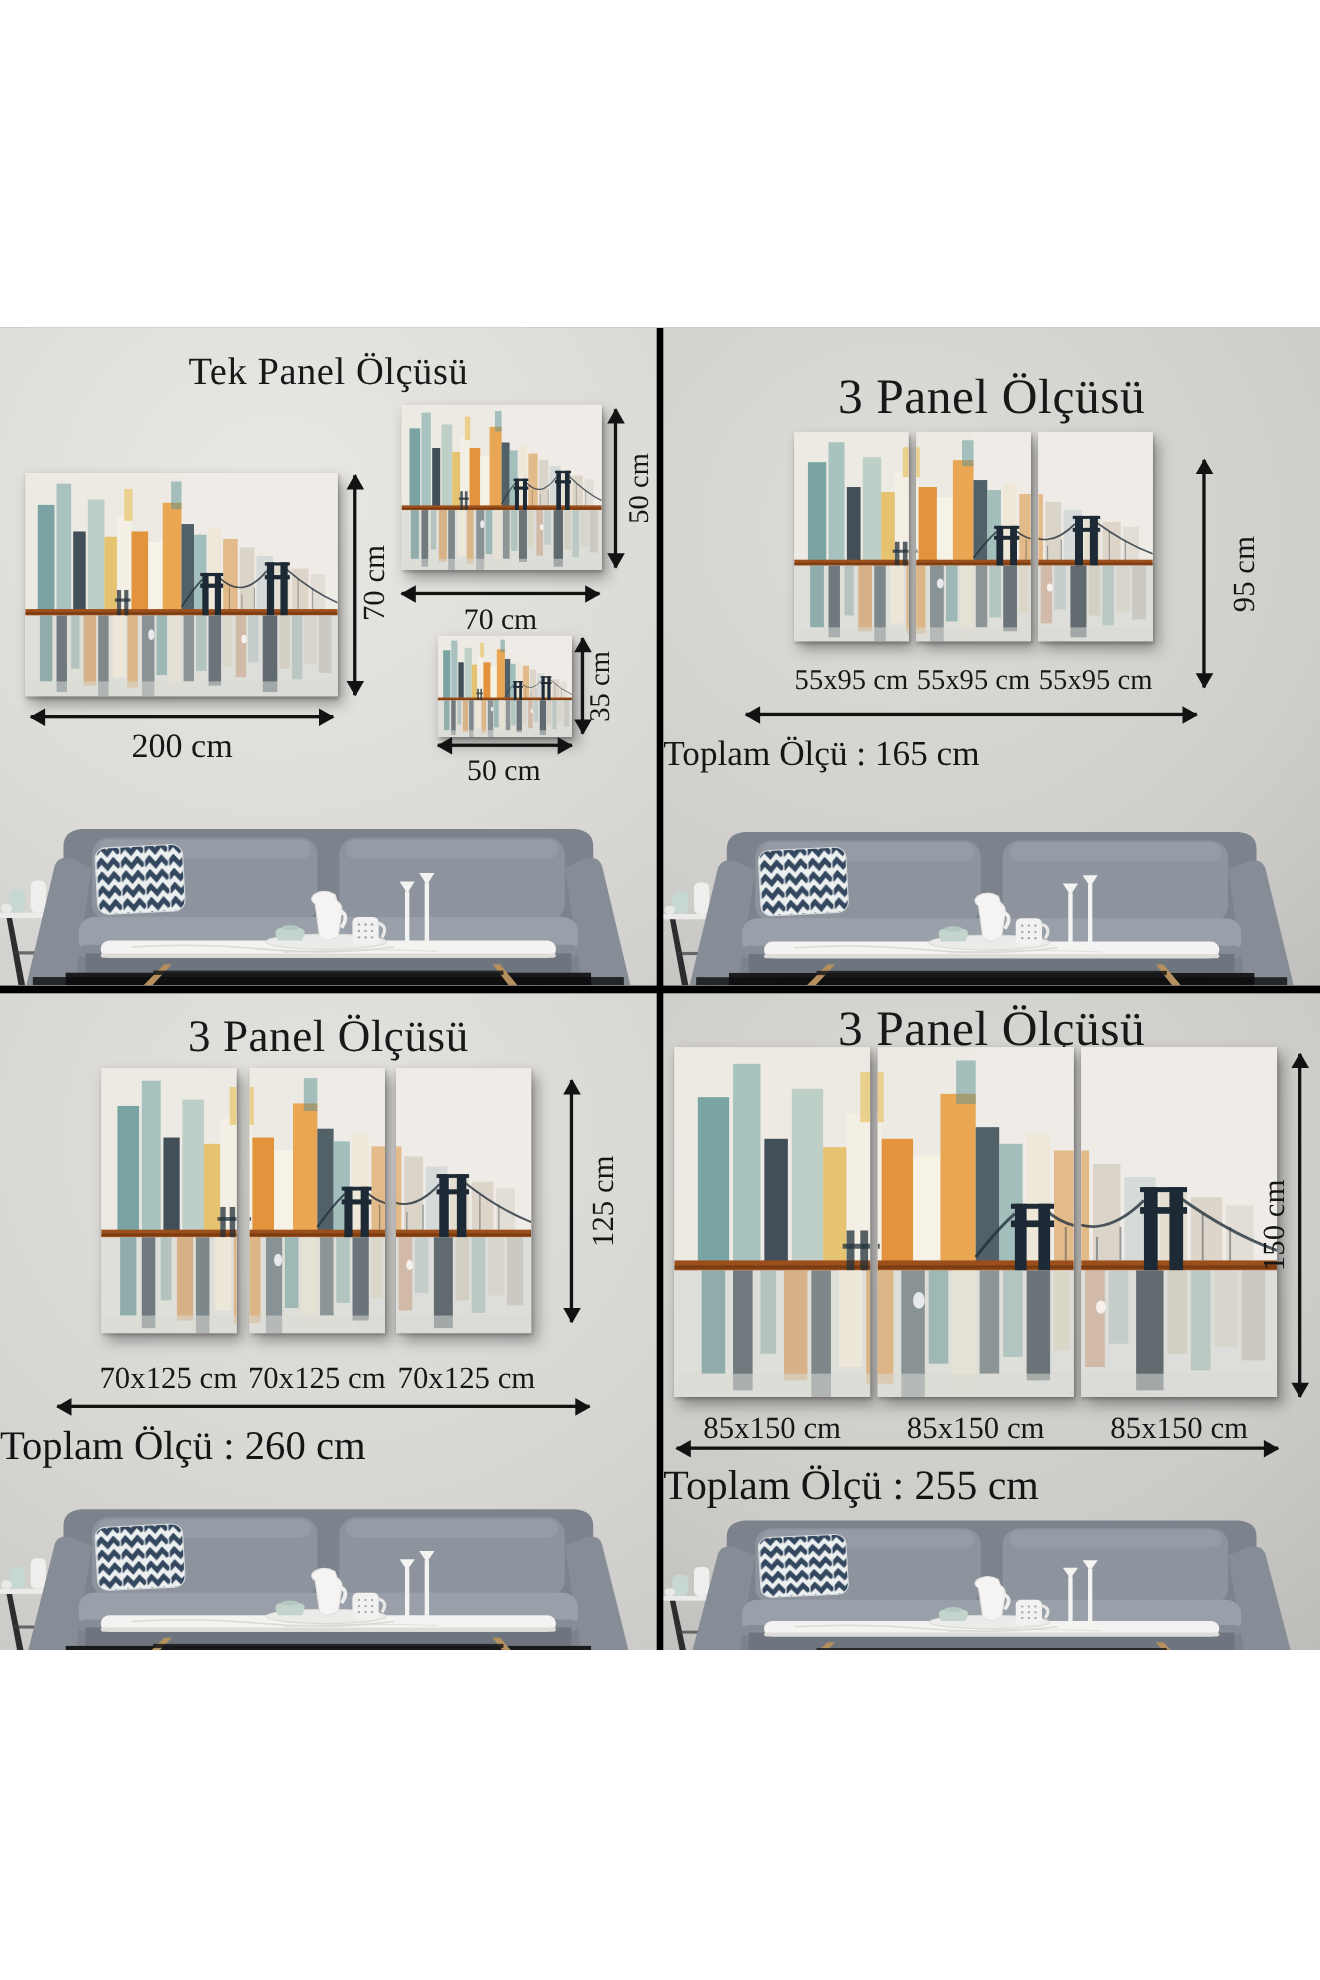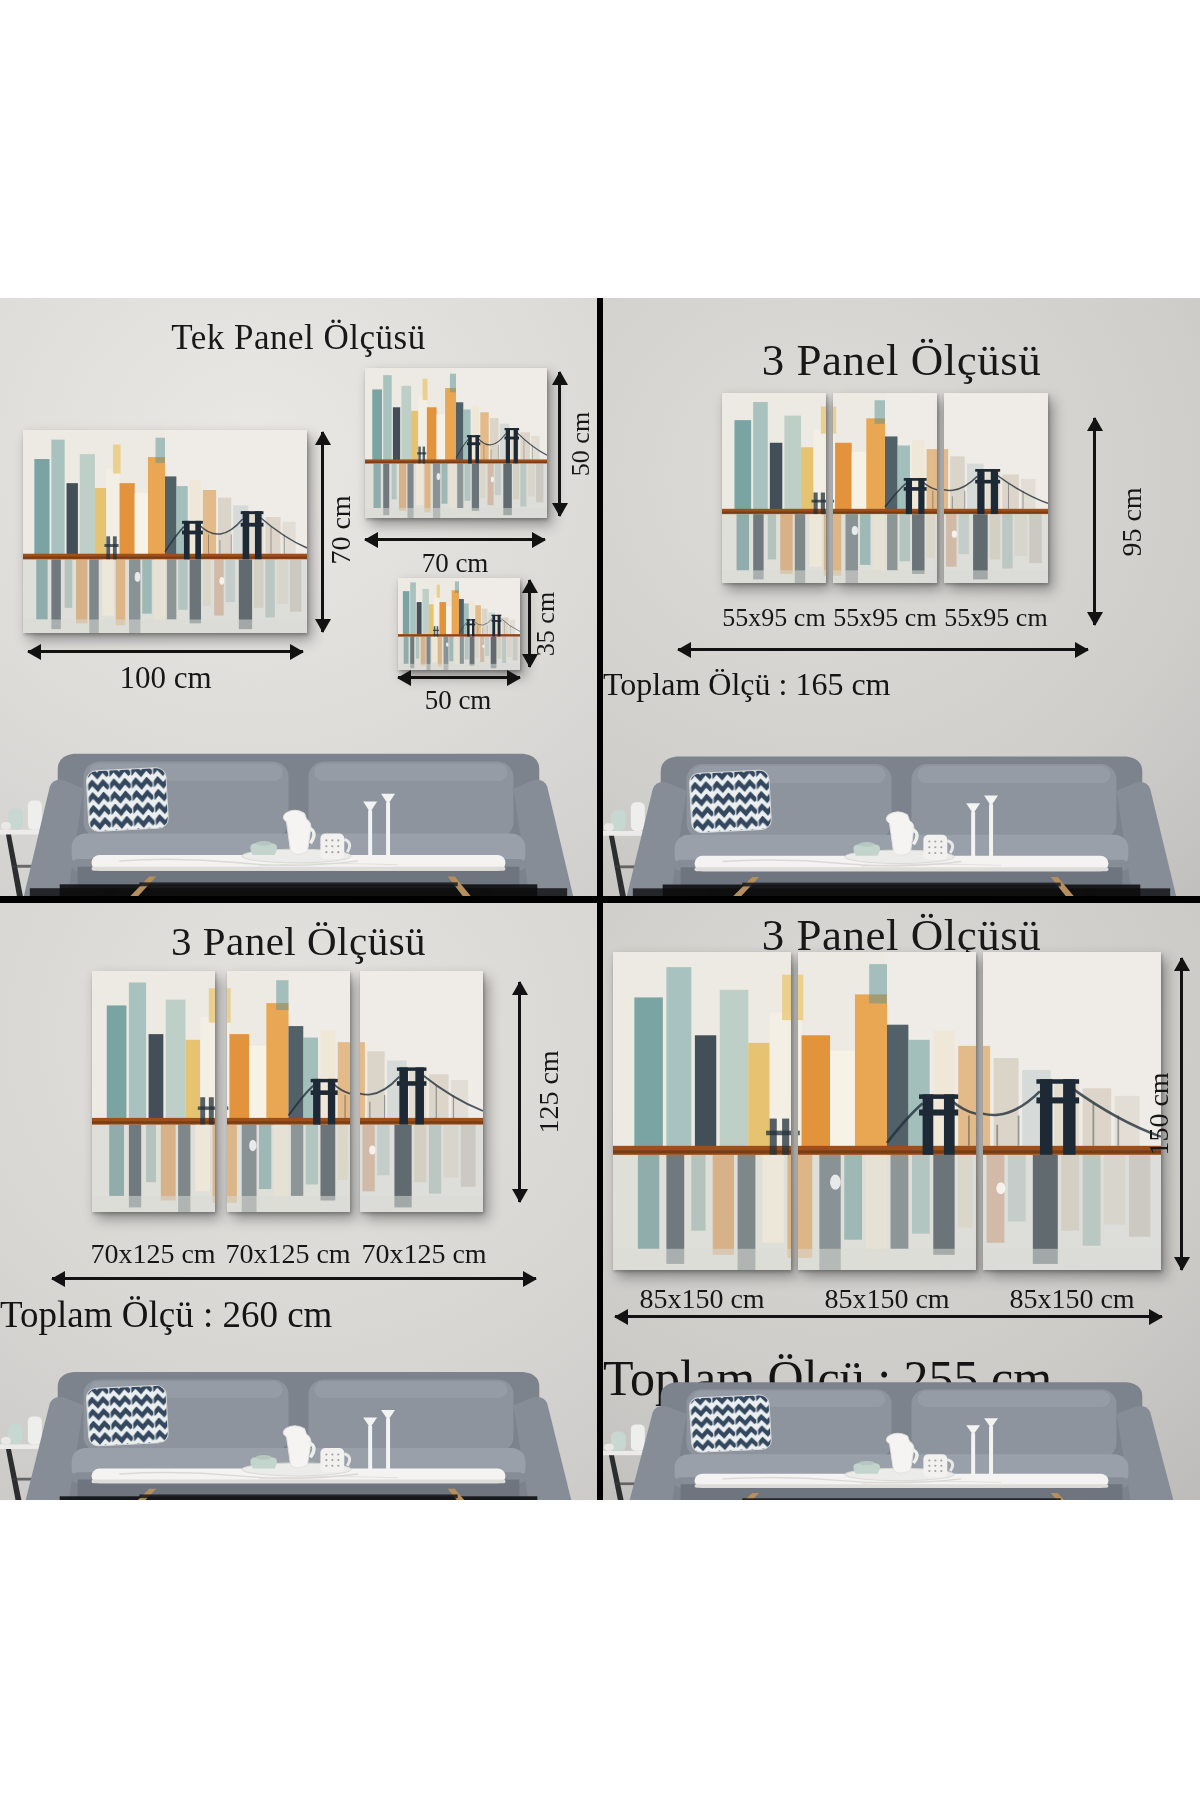--- a/index.html
+++ b/index.html
@@ -189,21 +189,21 @@
       <div class="qtitle">Tek Panel Ölçüsü</div>
 
       <div class="canvas" style="left:23px;top:132px;width:284px;height:203px;">
         <svg viewBox="0 0 300 210" preserveAspectRatio="none">
             <use href="#cityscape"></use>
           </svg>
       </div>
       <div class="varrow" style="left:321px;top:134px;height:200px;"></div>
       <div class="vlabel" style="left:241px;top:216px;">70 cm</div>
       <div class="harrow" style="left:28px;top:352px;width:275px;"></div>
-      <div class="hlabel" style="left:28px;top:362px;width:275px;font-size:31px;">100 cm</div>
+      <div class="hlabel" style="left:28px;top:362px;width:275px;font-size:31px;">200 cm</div>
 
       <div class="canvas" style="left:365px;top:70px;width:182px;height:150px;">
         <svg viewBox="0 0 300 210" preserveAspectRatio="none">
             <use href="#cityscape"></use>
           </svg>
       </div>
       <div class="varrow" style="left:558px;top:74px;height:144px;"></div>
       <div class="vlabel" style="left:481px;top:130px;font-size:26px;">50 cm</div>
       <div class="harrow" style="left:365px;top:240px;width:180px;"></div>
       <div class="hlabel" style="left:365px;top:250px;width:180px;font-size:27px;">70 cm</div>
@@ -317,21 +317,21 @@
       </div>
 
       <div class="varrow" style="left:577px;top:55px;height:312px;"></div>
       <div class="vlabel" style="left:456px;top:195px;">150 cm</div>
 
       <div class="hlabel" style="left:24px;top:380px;width:150px;font-size:28px;">85x150 cm</div>
       <div class="hlabel" style="left:209px;top:380px;width:150px;font-size:28px;">85x150 cm</div>
       <div class="hlabel" style="left:394px;top:380px;width:150px;font-size:28px;">85x150 cm</div>
 
       <div class="harrow" style="left:12px;top:412px;width:547px;"></div>
-      <div class="total" style="top:446px;font-size:50px;font-family:Liberation Serif, serif;">Toplam Ölçü : 255 cm</div>
+      <div class="total" style="top:426px;font-size:38px;font-family:Liberation Serif, serif;">Toplam Ölçü : 255 cm</div>
 
       <div class="sofa" style="height:130px;">
         <svg viewBox="0 0 600 148" preserveAspectRatio="none" height="130">
             <use href="#sofa-scene"></use>
           </svg>
       </div>
     </div>
 
   </div>
 </div>

